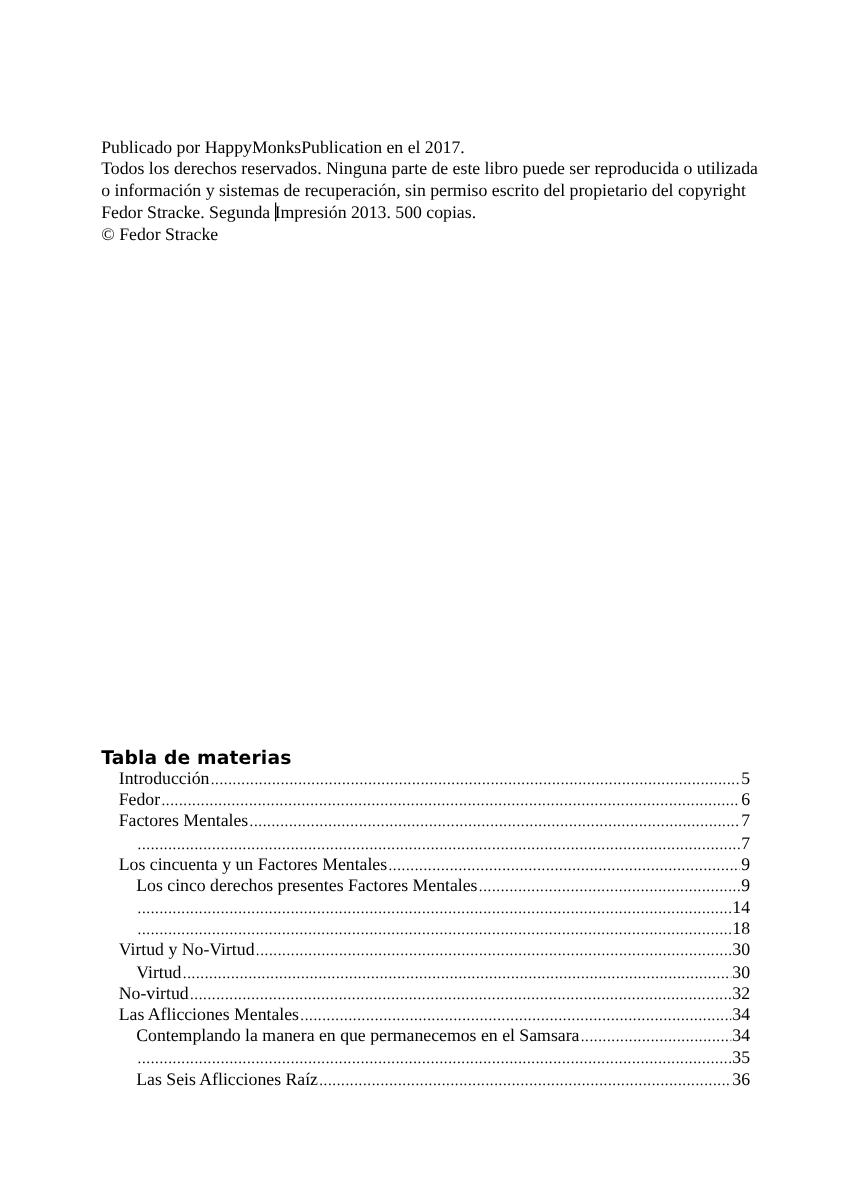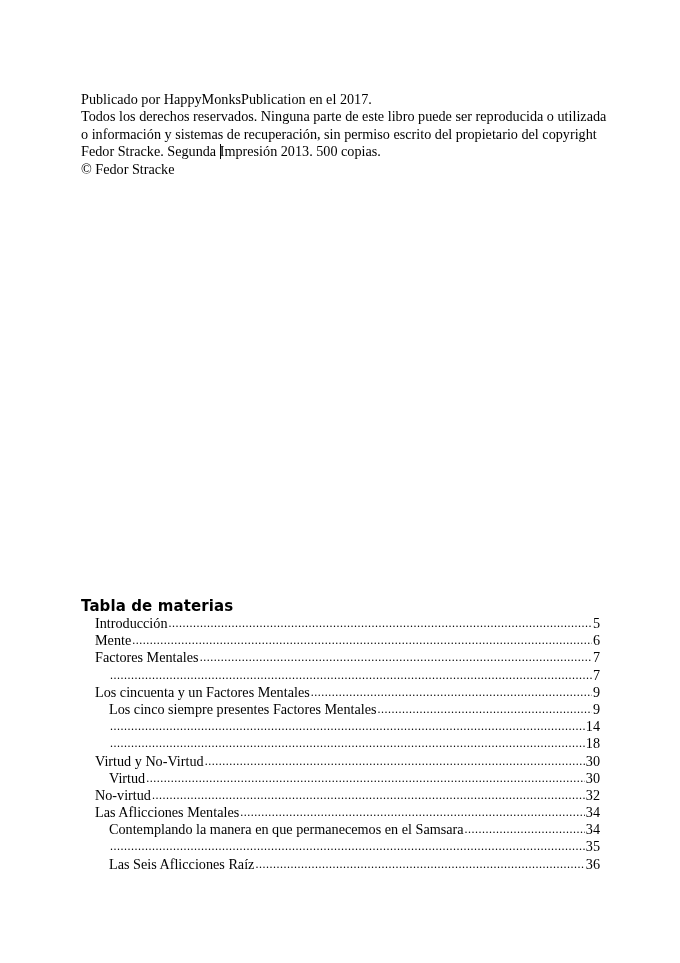--- a/index.html
+++ b/index.html
@@ -1,31 +1,31 @@
 <!DOCTYPE html>
 <html><head>
 <meta charset="utf-8">
 <style>
   html, body { margin: 0; padding: 0; background: #ffffff; }
   body { width: 680px; height: 963px; position: relative; overflow: hidden; color: #000; }
   .copyright {
-    position: absolute; left: 81px; top: 91px; width: 530px;
+    position: absolute; left: 81px; top: 110px; width: 530px;
     font-family: "Liberation Serif", serif; font-size: 14.2px; line-height: 17.4px;
   }
   .copyright .line { white-space: nowrap; }
   .cursor { display: inline-block; width: 1px; height: 15px; background: #000; vertical-align: -3px; margin-right: -1px; }
   .toc-title {
     position: absolute; left: 81px; top: 597px;
     font-family: "DejaVu Sans", sans-serif; font-weight: bold; font-size: 15px; letter-spacing: 0.1px;
   }
   .toc {
     position: absolute; left: 95px; top: 615px; width: 505px;
     font-family: "Liberation Serif", serif; font-size: 14.2px;
   }
-  .toc-row { position: relative; height: 17.2px; line-height: 17.2px; display: flex; align-items: center; }
+  .toc-row { position: relative; height: 17.2px; line-height: 17.2px; display: flex; align-items: flex-end; }
   .toc-row.l2 { padding-left: 14px; }
   .toc-row .label { white-space: nowrap; }
   .toc-row .leader {
     flex: 1 1 auto; overflow: hidden; white-space: nowrap; margin: 0 1px;
     font-size: 12px; letter-spacing: 0.5px;
   }
   .toc-row .page { white-space: nowrap; }
 </style>
 </head>
 <body>
@@ -40,40 +40,40 @@
 
 <div class="toc-title">Tabla de materias</div>
 
 <div class="toc" id="toc">
     <div class="toc-row l1">
       <span class="label">Introducción</span>
       <span class="leader">................................................................................................................................................................................................................................................................................................................................................................................................................</span>
       <span class="page">5</span>
     </div>
     <div class="toc-row l1">
-      <span class="label">Mente</span>
+      <span class="label">Fedor</span>
       <span class="leader">................................................................................................................................................................................................................................................................................................................................................................................................................</span>
       <span class="page">6</span>
     </div>
     <div class="toc-row l1">
       <span class="label">Factores Mentales</span>
       <span class="leader">................................................................................................................................................................................................................................................................................................................................................................................................................</span>
       <span class="page">7</span>
     </div>
     <div class="toc-row l2">
       <span class="leader">................................................................................................................................................................................................................................................................................................................................................................................................................</span>
       <span class="page">7</span>
     </div>
     <div class="toc-row l1">
       <span class="label">Los cincuenta y un Factores Mentales</span>
       <span class="leader">................................................................................................................................................................................................................................................................................................................................................................................................................</span>
       <span class="page">9</span>
     </div>
     <div class="toc-row l2">
-      <span class="label">Los cinco siempre presentes Factores Mentales</span>
+      <span class="label">Los cinco derechos presentes Factores Mentales</span>
       <span class="leader">................................................................................................................................................................................................................................................................................................................................................................................................................</span>
       <span class="page">9</span>
     </div>
     <div class="toc-row l2">
       <span class="leader">................................................................................................................................................................................................................................................................................................................................................................................................................</span>
       <span class="page">14</span>
     </div>
     <div class="toc-row l2">
       <span class="leader">................................................................................................................................................................................................................................................................................................................................................................................................................</span>
       <span class="page">18</span>

